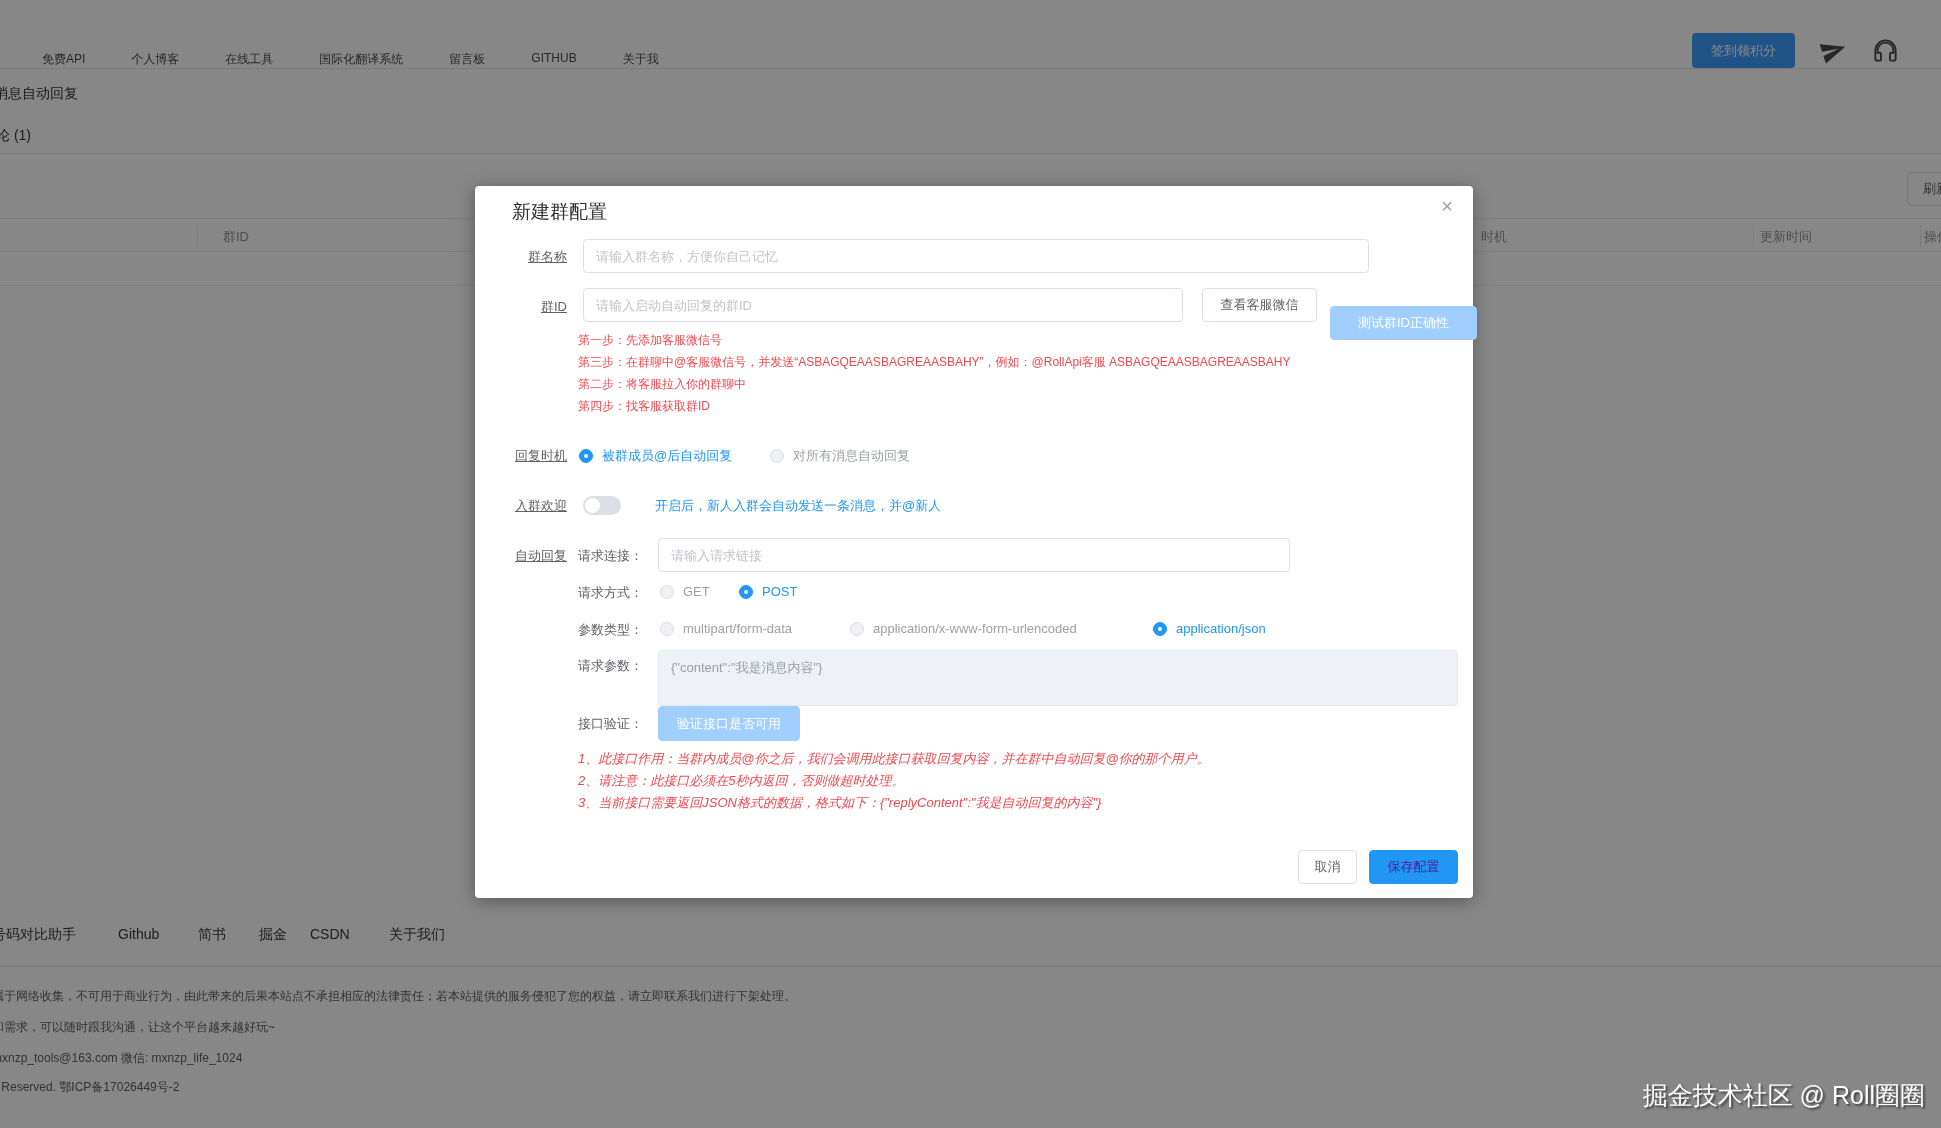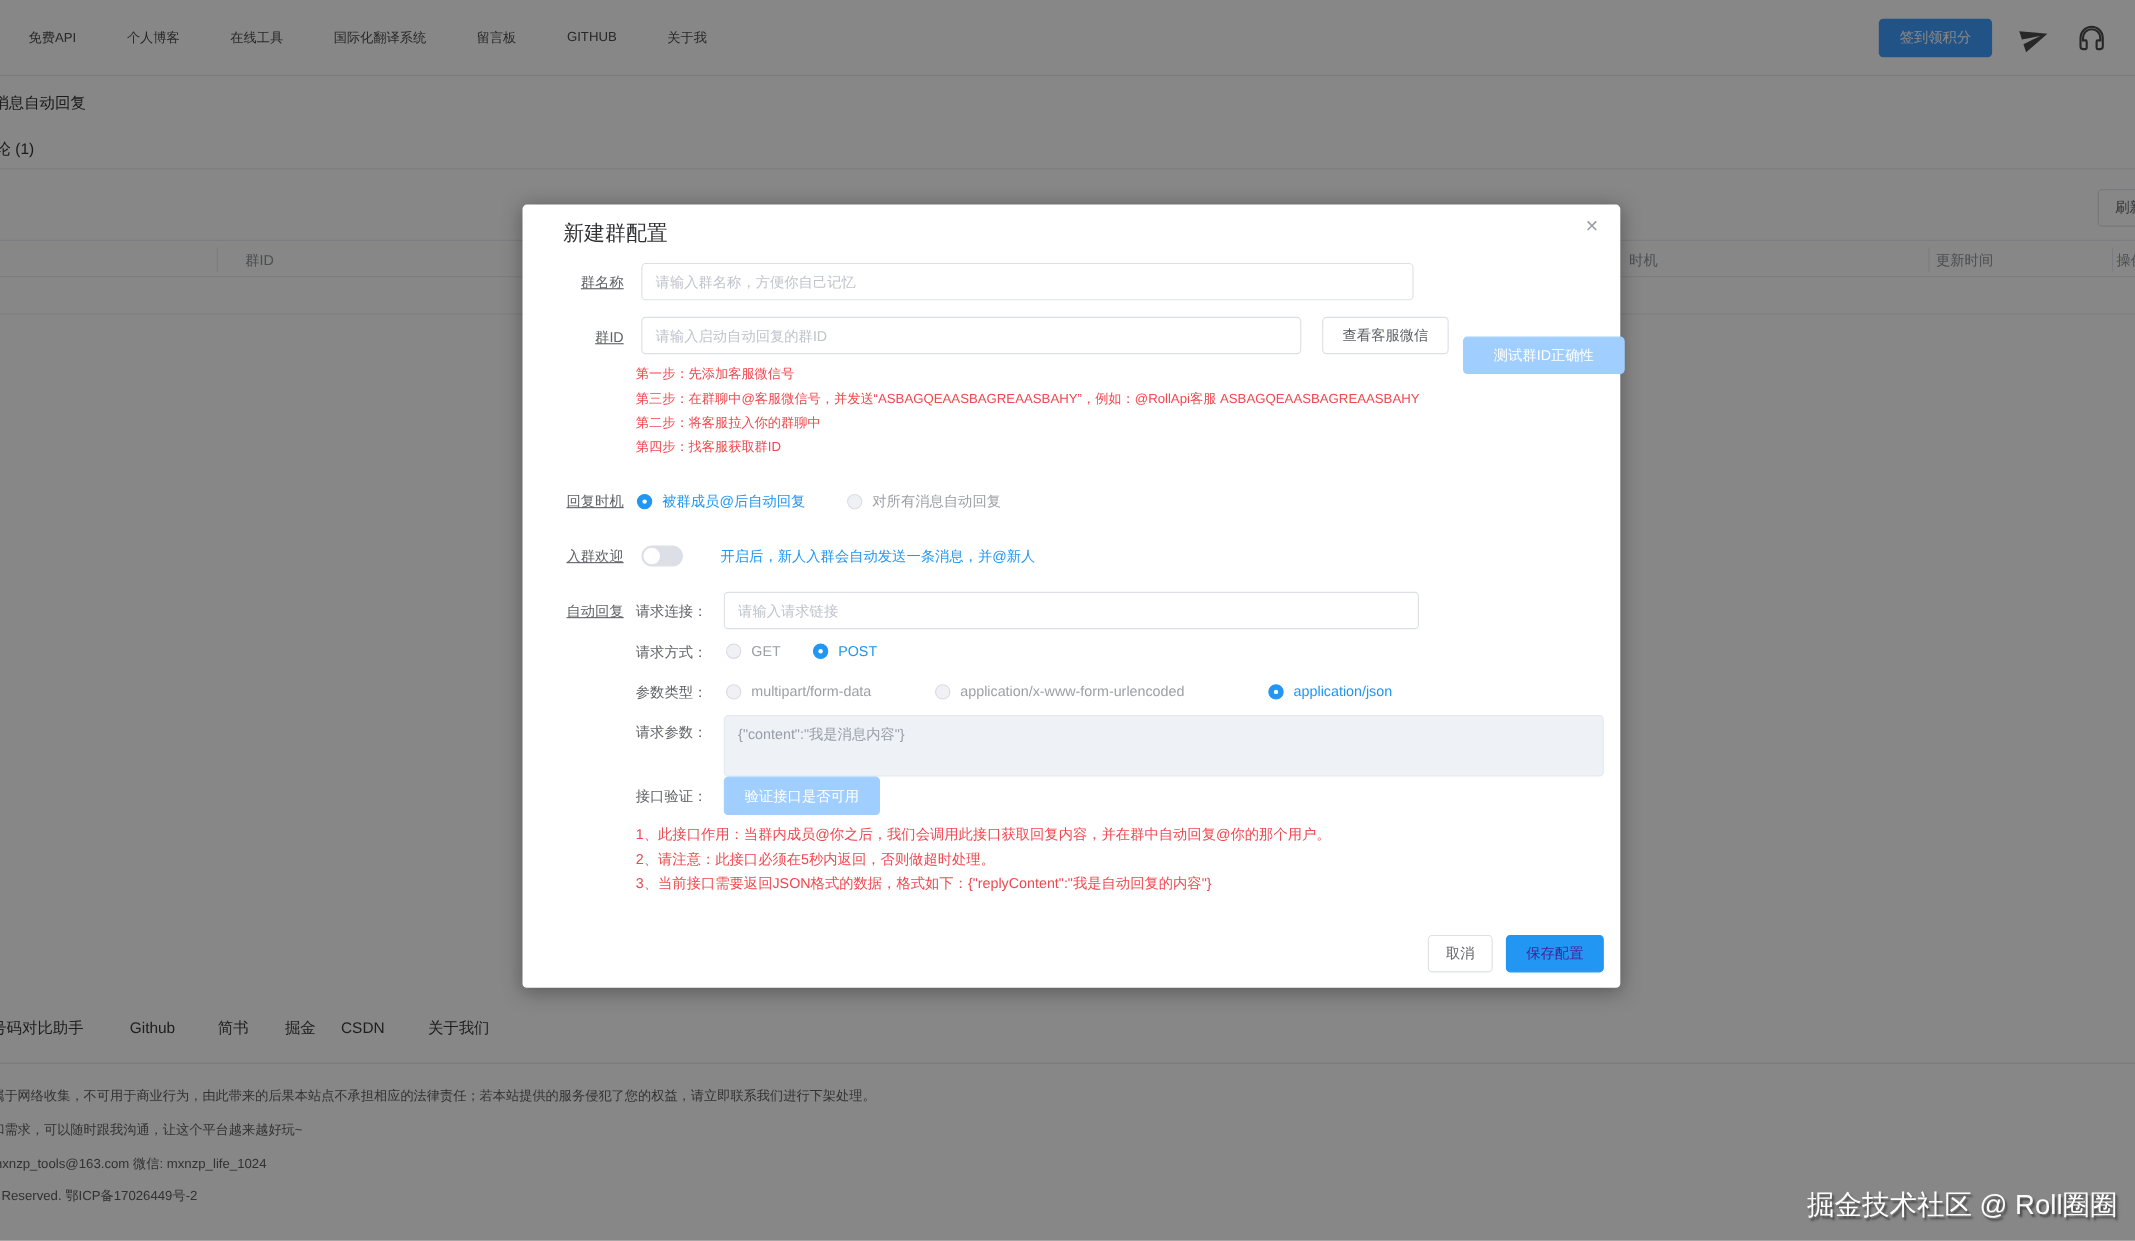--- a/index.html
+++ b/index.html
@@ -3,21 +3,21 @@
 <meta charset="utf-8">
 <style>
   * { margin:0; padding:0; box-sizing:border-box; }
   html,body { width:1941px; height:1128px; }
   body {
     position:relative; overflow:hidden; background:#fff;
     font-family:"Liberation Sans","DejaVu Sans",sans-serif; color:#333;
   }
   
   .nav { position:absolute; left:0; top:0; width:100%; height:69px; background:#fff;
-         border-bottom:1px solid #e7e7e7; display:flex; align-items:center; padding:0 26px; z-index:1; }
+         border-bottom:1px solid #e7e7e7; display:flex; align-items:flex-end; padding:0 42px; z-index:1; }
   .nav-items { display:flex; gap:46px; }
   .nav-item { font-size:12px; color:#4d4d4d; cursor:pointer; white-space:nowrap; }
   .nav-right { margin-left:auto; display:flex; align-items:center; gap:25px; }
   .signin-btn { background:#409eff; color:#fff; border:none; border-radius:4px;
                 height:35px; padding:0 19px; font-size:13px; cursor:pointer; }
   .nav-ic { width:27px; height:27px; display:block; }
   
   .content { position:absolute; inset:0; z-index:1; }
   .page-title { position:absolute; left:-6px; top:85px; font-size:14px; color:#333; }
   .sub-title  { position:absolute; left:-4px; top:127px; font-size:14px; color:#333; }
@@ -44,21 +44,21 @@
   .slab { position:absolute; font-size:13px; color:#606266; white-space:nowrap; }
   .inp { position:absolute; height:34px; border:1px solid #dcdfe6; border-radius:4px;
          padding:0 12px; font-size:13px; color:#606266; background:#fff; outline:none;
          font-family:"Liberation Sans","DejaVu Sans",sans-serif; }
   .inp::placeholder { color:#bfc4cc; }
   .btn { position:absolute; border-radius:4px; font-size:13px; cursor:pointer; border:1px solid #dcdfe6;
          background:#fff; color:#606266; font-family:"Liberation Sans","DejaVu Sans",sans-serif; }
   .btn-lightblue { background:#a0cfff; border-color:#a0cfff; color:#fff; }
   .btn-blue { background:#2196f3; border-color:#2196f3; color:#4c1d95; }
   .steps { position:absolute; left:103px; top:143px; font-size:12px; color:#f0484f; line-height:22px; white-space:nowrap; }
-  .notes { position:absolute; left:103px; top:562px; font-size:13px; color:#f0484f; line-height:22px; white-space:nowrap; }
+  .notes { position:absolute; left:103px; top:562px; font-size:13px; color:#f0484f; line-height:22px; white-space:nowrap;font-style:italic; }
   .radio { position:absolute; display:flex; align-items:center; gap:9px; font-size:13px; color:#9ca0a6; white-space:nowrap; }
   .radio .dot { width:14px; height:14px; border-radius:50%; background:#f0f1f4; border:1px solid #d8dce3; flex:none; }
   .radio.sel { color:#2196f3; }
   .radio.sel .dot { background:#2196f3; border-color:#2196f3; position:relative; }
   .radio.sel .dot::after { content:""; position:absolute; left:4px; top:4px; width:4px; height:4px;
                            border-radius:50%; background:#fff; }
   .switch { position:absolute; left:108px; top:310px; width:38px; height:19px; border-radius:10px;
             background:#dcdfe6; cursor:pointer; }
   .switch::after { content:""; position:absolute; left:2px; top:2px; width:15px; height:15px;
                    border-radius:50%; background:#fff; }
@@ -129,21 +129,21 @@
   <div class="fpara" style="top:1079px">s Reserved. 鄂ICP备17026449号-2</div>
 </div>
 
 <div class="overlay"></div>
 
 <div class="modal">
   <div class="m-title">新建群配置</div>
   <div class="m-close">×</div>
 
   <div class="lab" style="top:62px">群名称</div>
-  <input class="inp" style="left: 108px; top: 53px; width: 702px;" placeholder="请输入群名称，方便你自己记忆">
+  <input class="inp" style="left: 108px; top: 53px; width: 786px;" placeholder="请输入群名称，方便你自己记忆">
 
   <div class="lab" style="top:112px">群ID</div>
   <input class="inp" style="left: 108px; top: 102px; width: 600px;" placeholder="请输入启动自动回复的群ID">
   <button class="btn" style="left:727px; top:102px; width:115px; height:34px">查看客服微信</button>
   <button class="btn btn-lightblue" style="left:855px; top:120px; width:147px; height:34px">测试群ID正确性</button>
 
   <div class="steps">
     <div>第一步：先添加客服微信号</div>
     <div>第三步：在群聊中@客服微信号，并发送“ASBAGQEAASBAGREAASBAHY”，例如：@RollApi客服 ASBAGQEAASBAGREAASBAHY</div>
     <div>第二步：将客服拉入你的群聊中</div>

